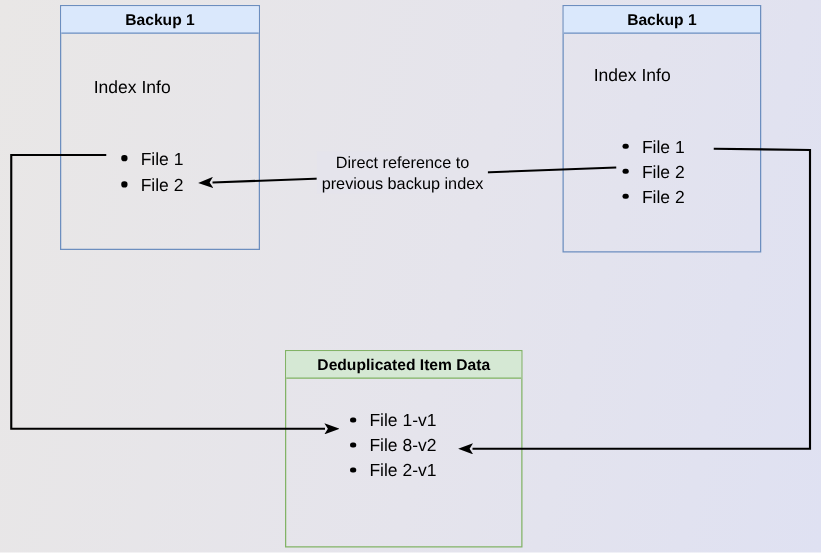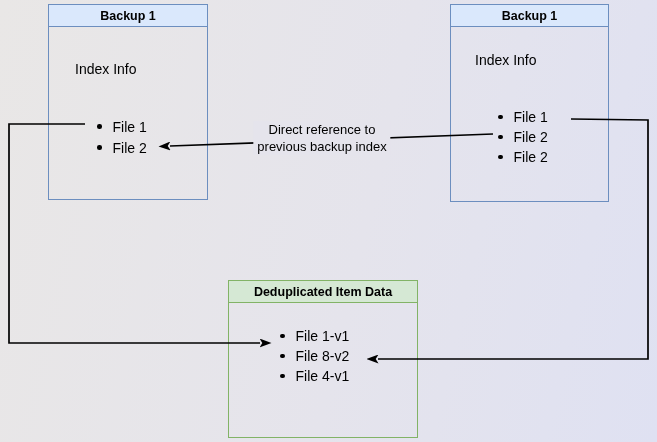--- a/index.html
+++ b/index.html
@@ -96,21 +96,21 @@
       <div class="li">
       <span class="dot"></span>
       <span class="li-txt">File 1-v1</span>
     </div>
       <div class="li">
       <span class="dot"></span>
       <span class="li-txt">File 8-v2</span>
     </div>
       <div class="li">
       <span class="dot"></span>
-      <span class="li-txt">File 4-v1</span>
+      <span class="li-txt">File 2-v1</span>
     </div>
     </div>
 
   <div class="edge-label">
     <div>Direct reference to</div>
     <div>previous backup index</div>
   </div>
 
 </div>
 

